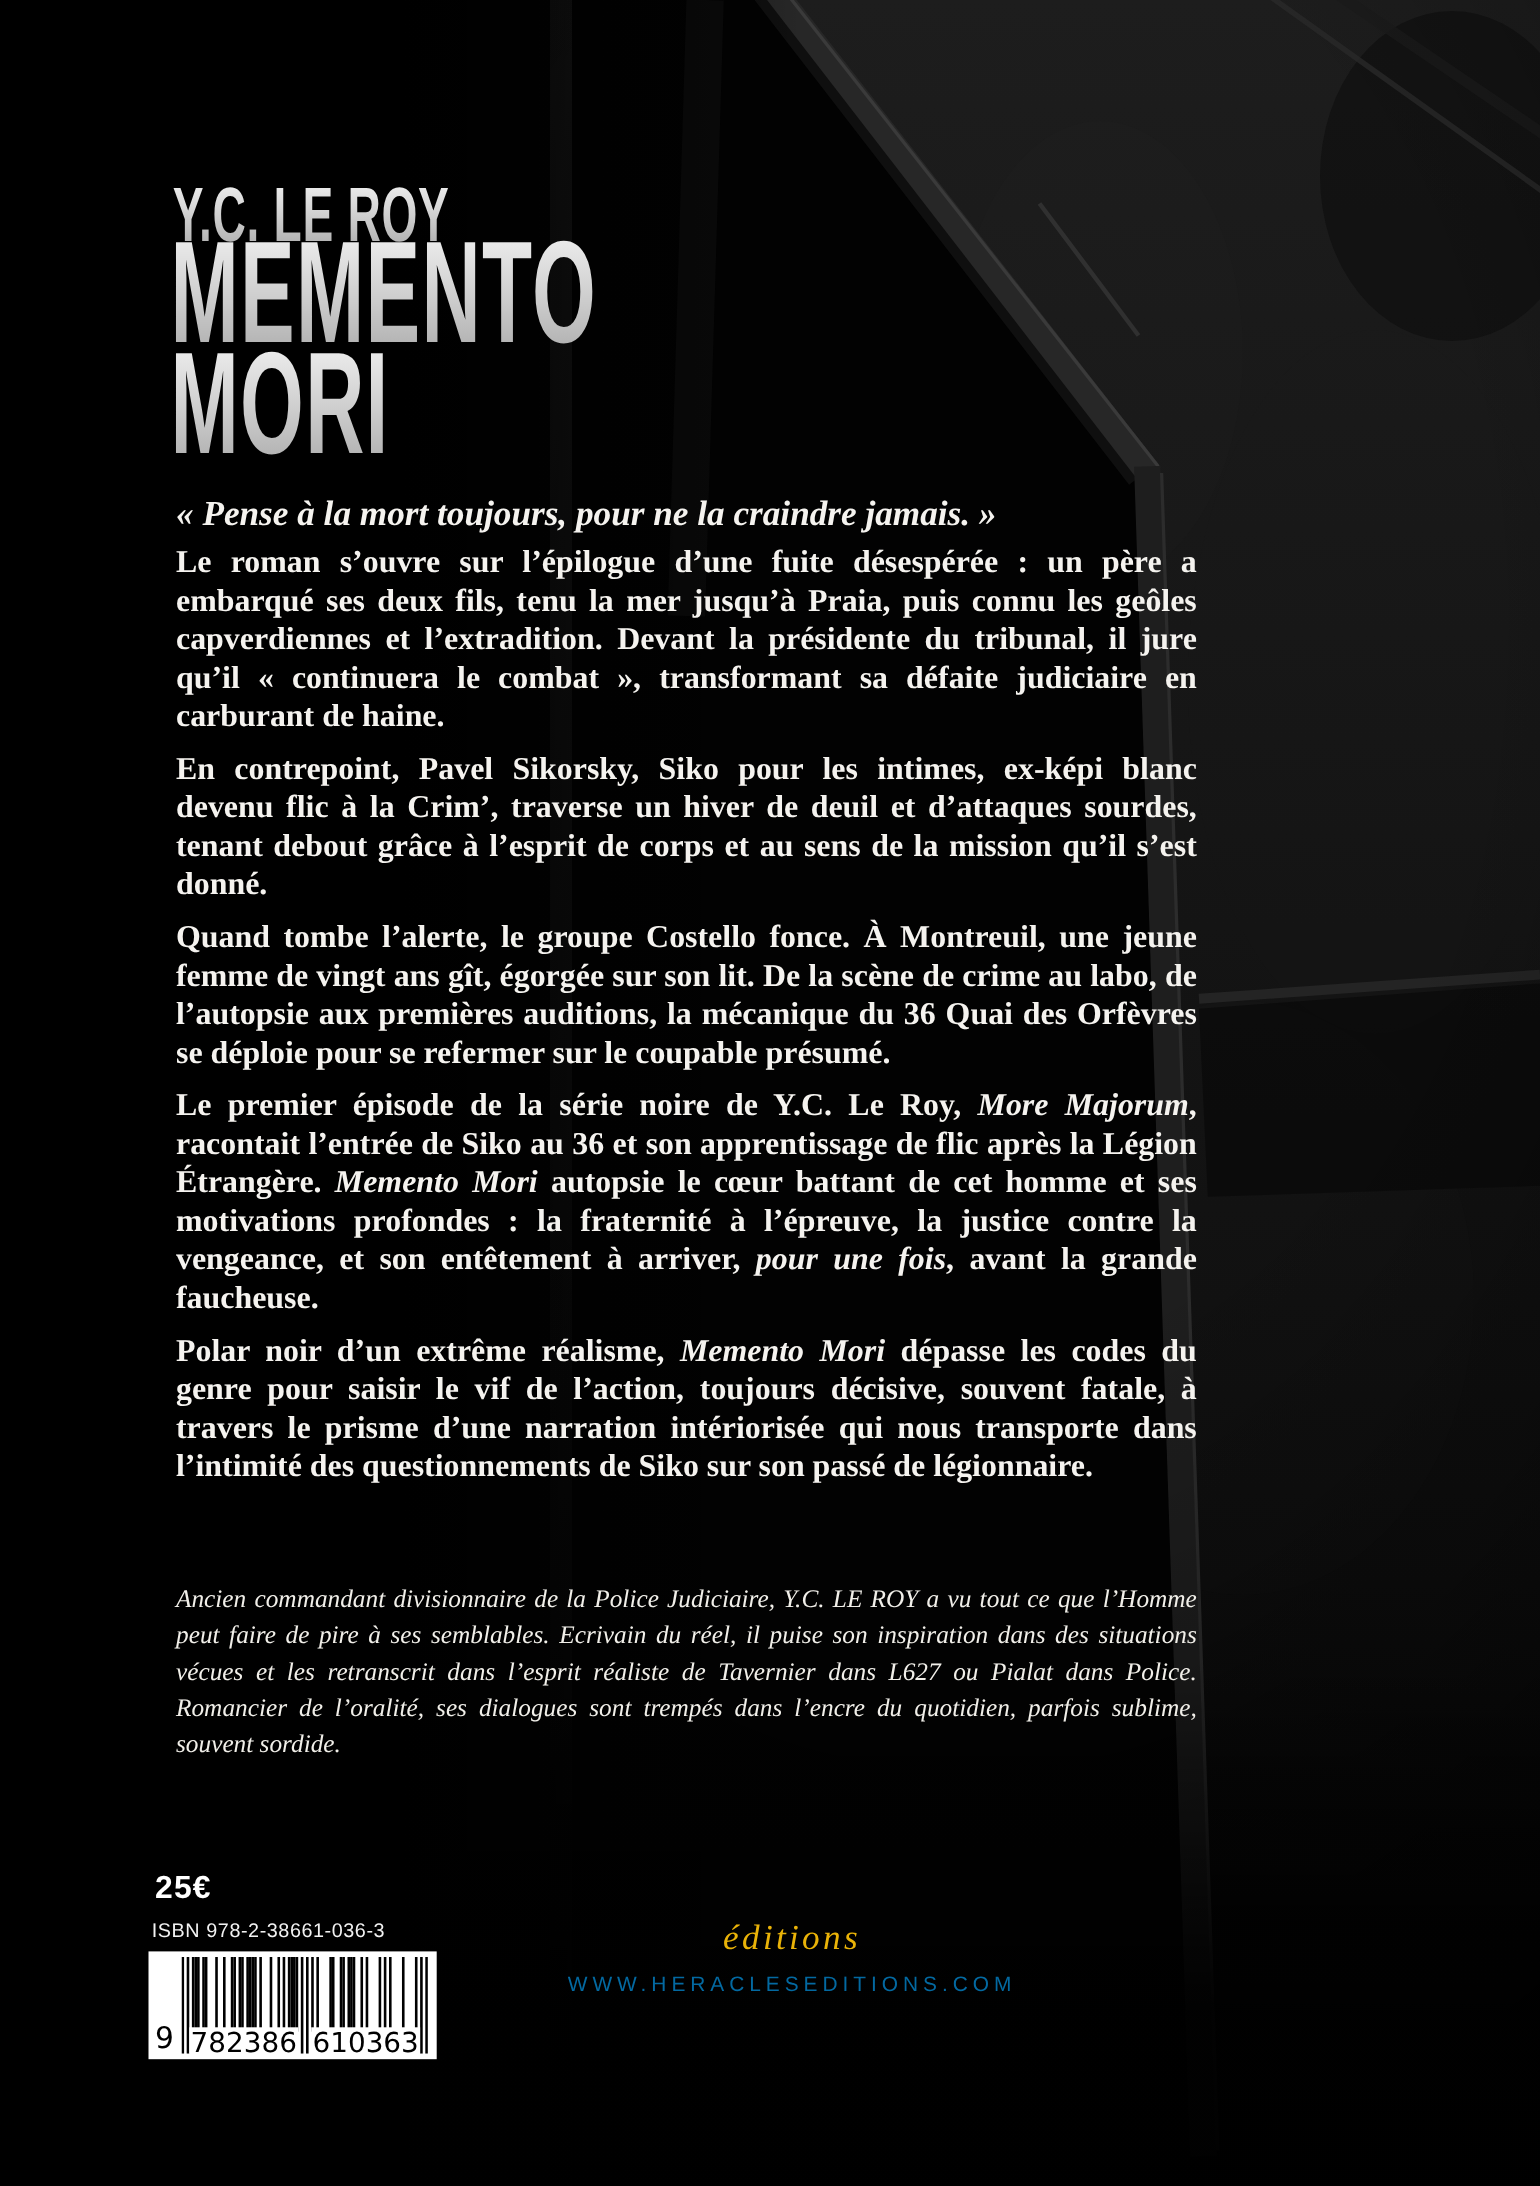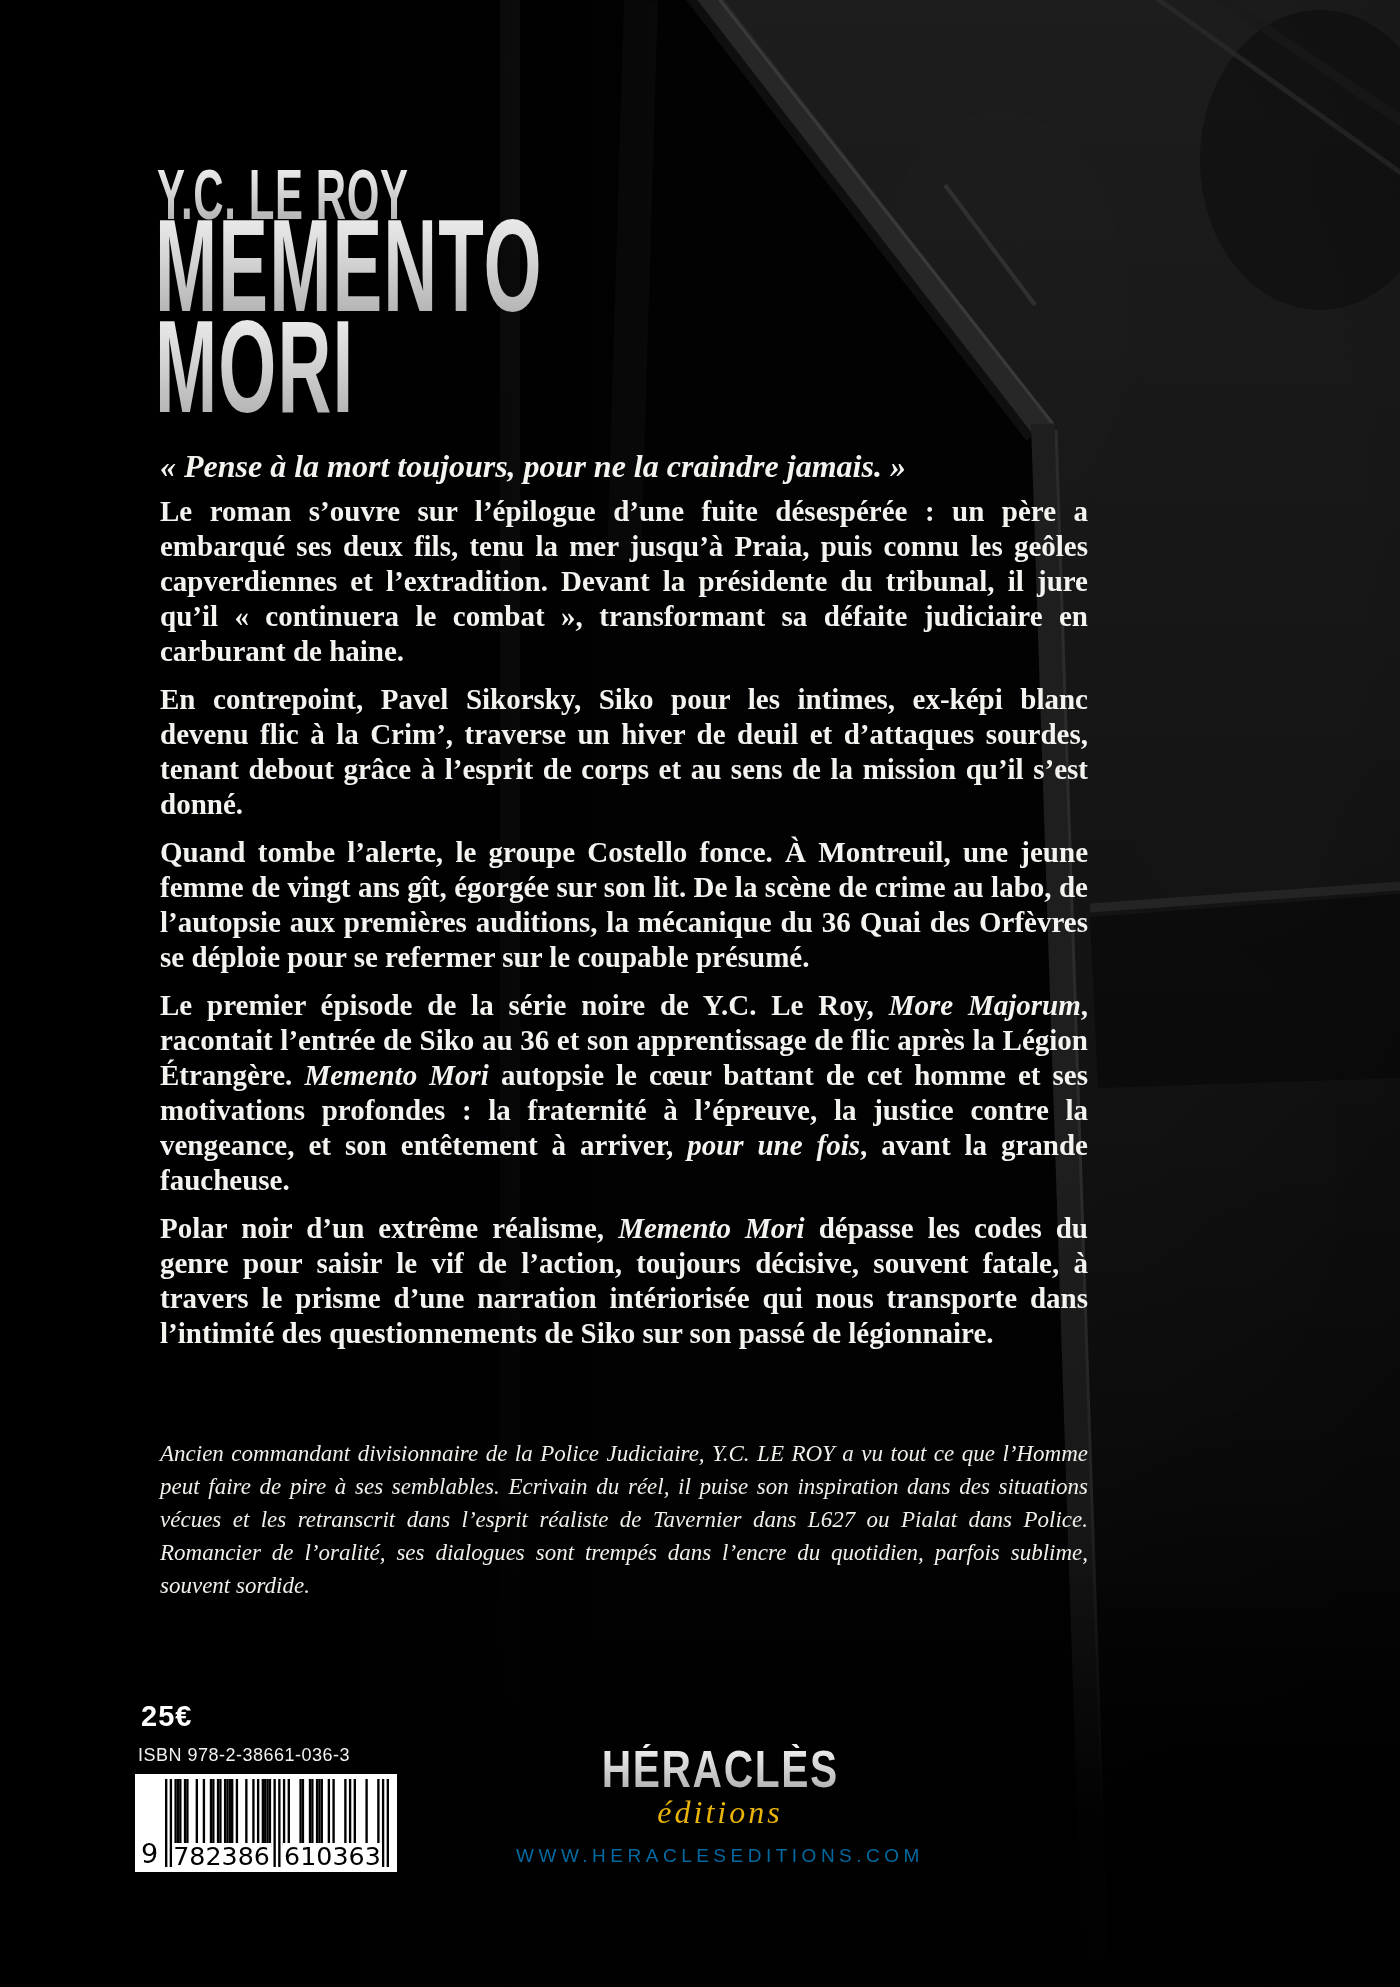--- a/index.html
+++ b/index.html
@@ -196,20 +196,17 @@
         <rect class="bar" x="92" y="0" width="1" height="44"></rect>
         <rect class="bar" x="94" y="0" width="1" height="44"></rect>
         <rect class="mask" x="3" y="32" width="42" height="12"></rect>
         <text x="24" y="43.2" text-anchor="middle" font-size="12.5" textLength="41" lengthAdjust="spacingAndGlyphs">782386</text>
         <rect class="mask" x="50" y="32" width="42" height="12"></rect>
         <text x="71" y="43.2" text-anchor="middle" font-size="12.5" textLength="41" lengthAdjust="spacingAndGlyphs">610363</text>
       </svg>
   </div>
 
   <div class="layer publisher">
-    <div class="pub-name">
-      <span class="cond metal">HÉRACLÈS</span>
-    </div>
     <div class="pub-sub">éditions</div>
     <div class="pub-web">WWW.HERACLESEDITIONS.COM</div>
   </div>
 
 </div>
 
 </body></html>

